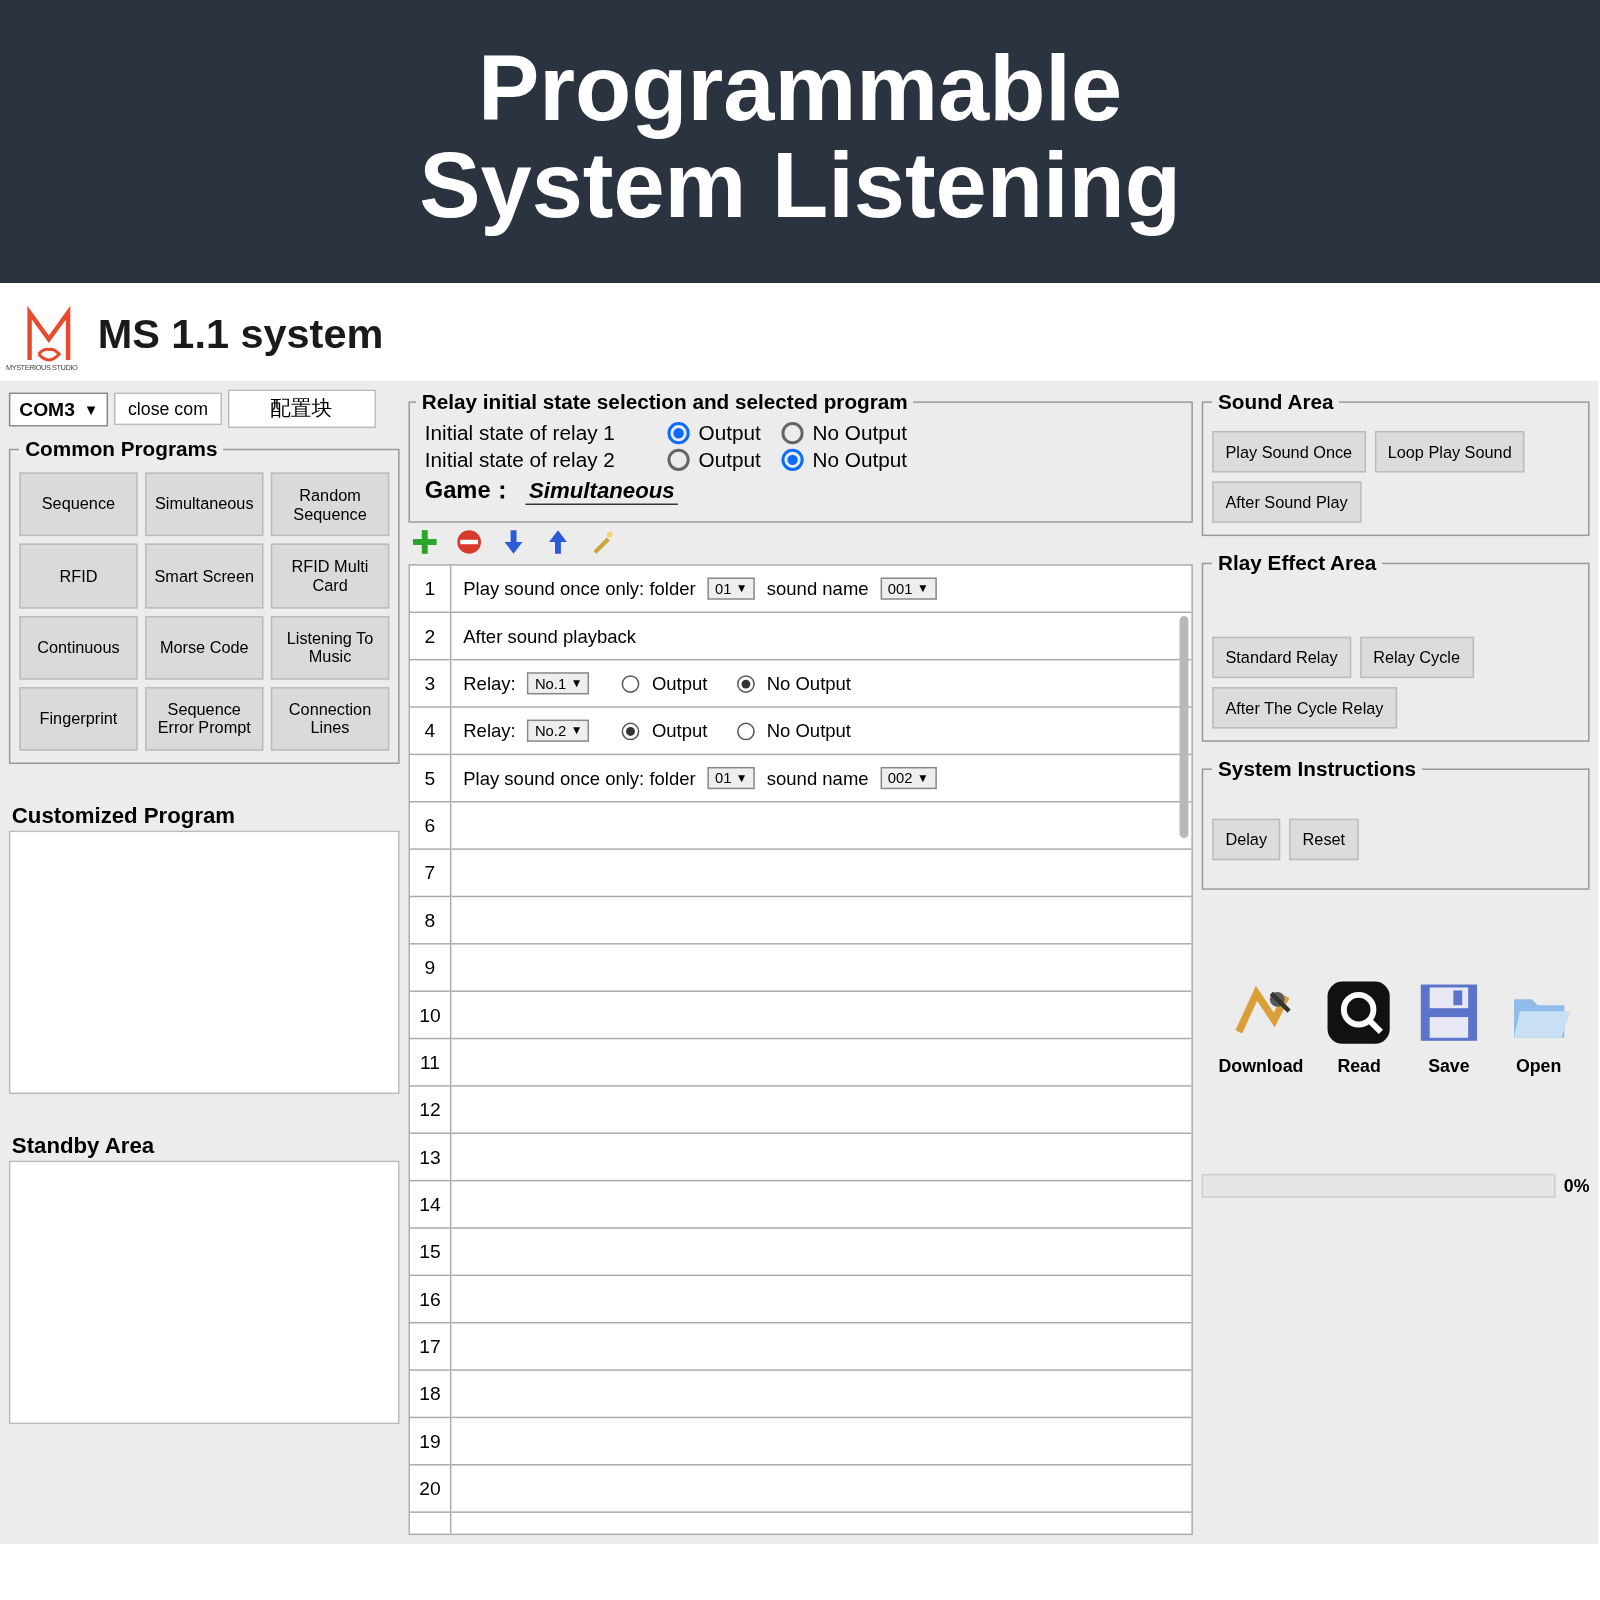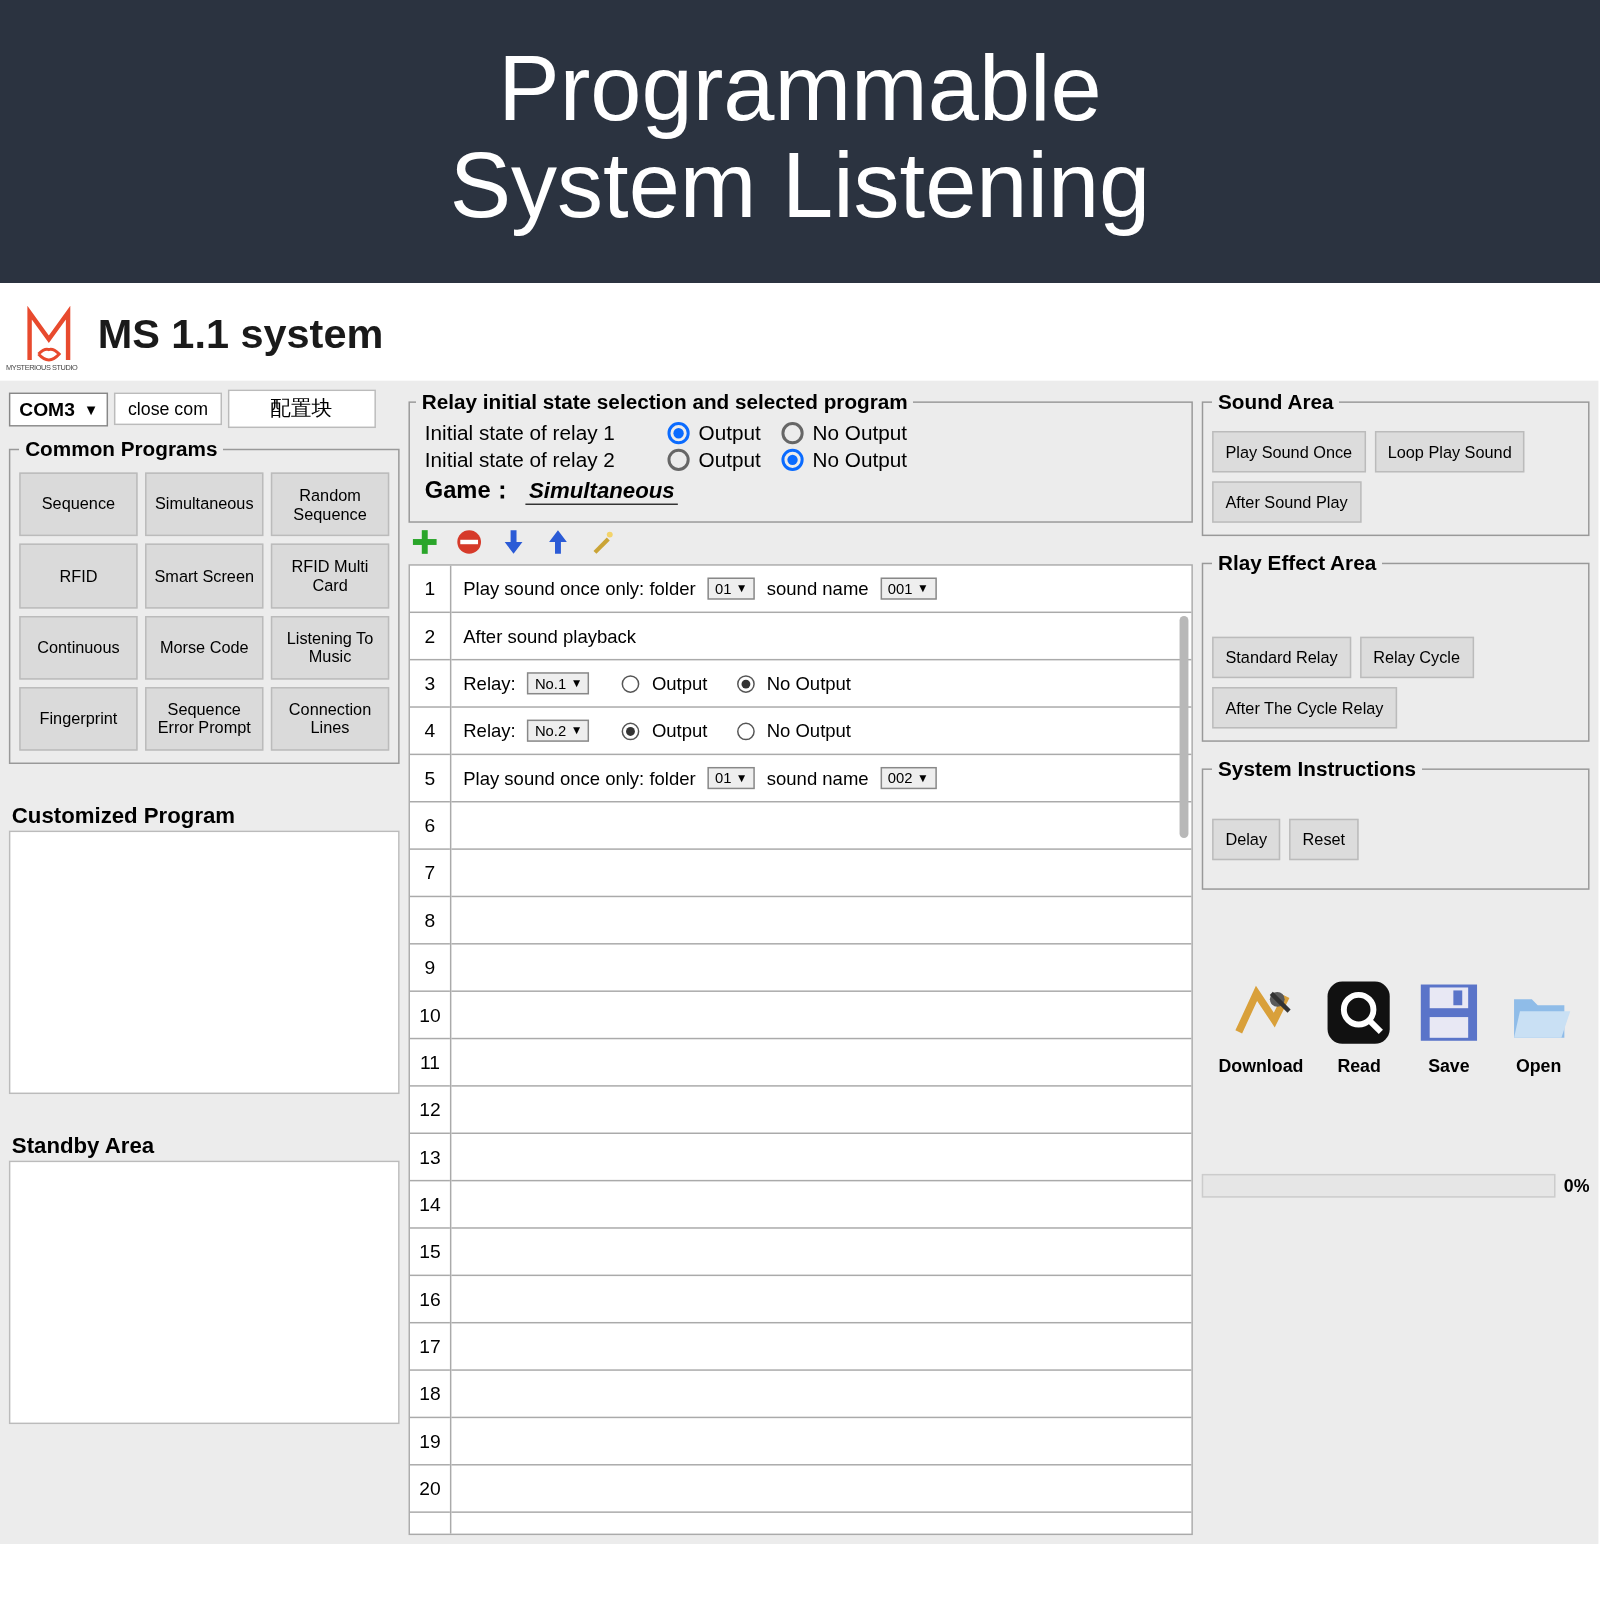--- a/index.html
+++ b/index.html
@@ -1,18 +1,18 @@
 <!DOCTYPE html>
 <html><head>
 <meta charset="utf-8">
 <style>
 * { box-sizing: border-box; margin: 0; padding: 0; }
 body { font-family: Arial, sans-serif; background: #fff; width: 1600px; height: 1600px; overflow: hidden; }
 .banner { background: #2b3340; color: #fff; text-align: center; padding: 40px 0 50px; }
-.banner h1 { font-size: 92px; font-weight: 400; line-height: 1.05; }
+.banner h1 { font-size: 92px; font-weight: 700; line-height: 1.05; }
 .app-wrap { transform: scale(1.48); transform-origin: top left; width: 1080px; }
 .titlebar { display: flex; align-items: center; padding: 12px 10px 8px; background: #fff; }
 .logo { width: 46px; height: 46px; margin-right: 10px; position: relative; }
 .app-title { font-size: 28px; font-weight: 600; color: #1a1a1a; }
 .logo-sub { position: absolute; bottom: -2px; left: -6px; font-size: 5px; color: #444; letter-spacing: -0.3px; white-space: nowrap; }
 .app-body { background: #ececec; padding: 6px; display: flex; gap: 6px; }
 .col-left { width: 264px; }
 .col-mid { flex: 1; }
 .col-right { width: 262px; display: flex; flex-direction: column; gap: 10px; }
 .port-row { display: flex; gap: 4px; margin-bottom: 6px; align-items: center; }

